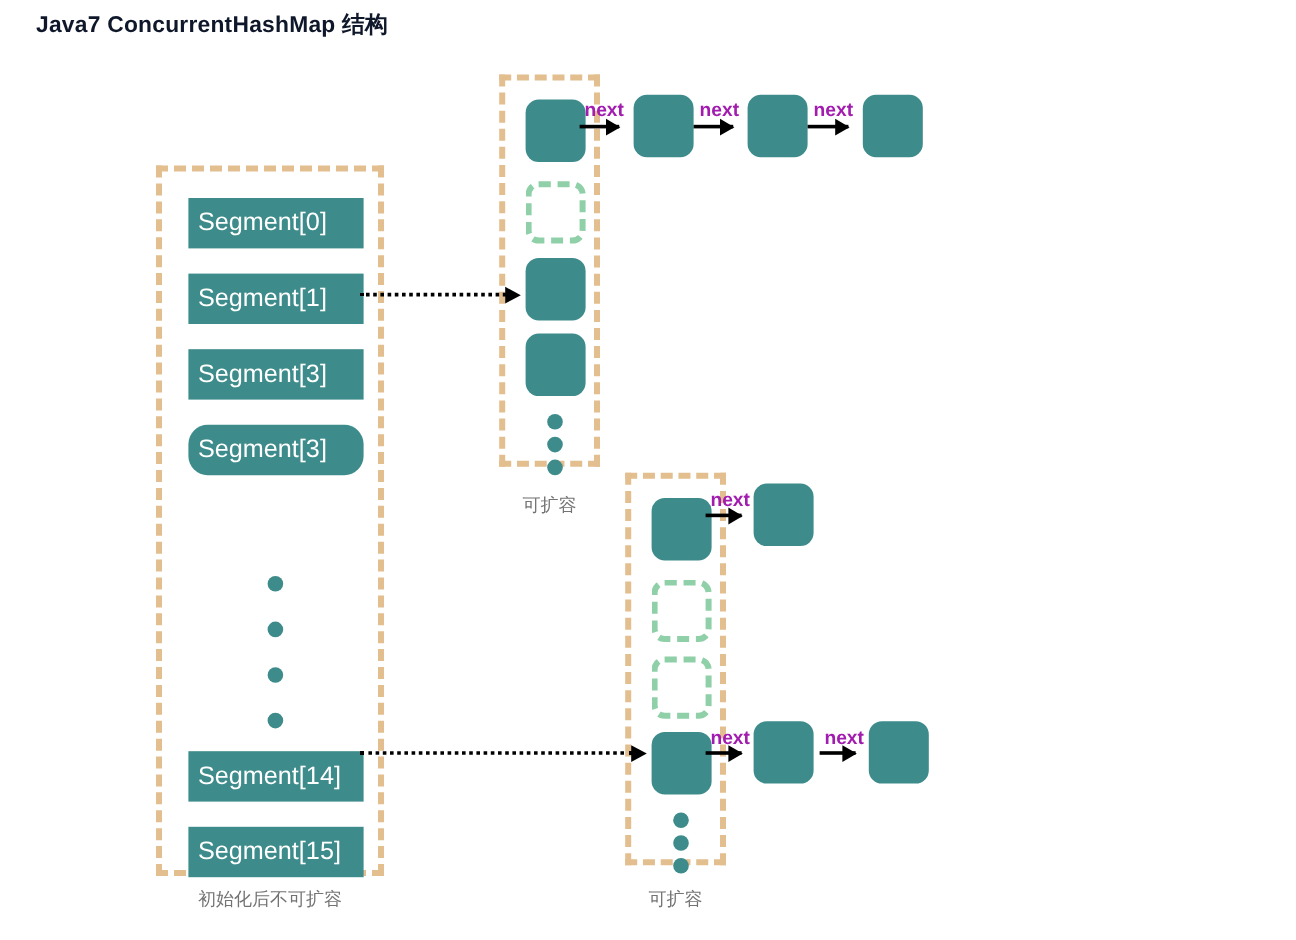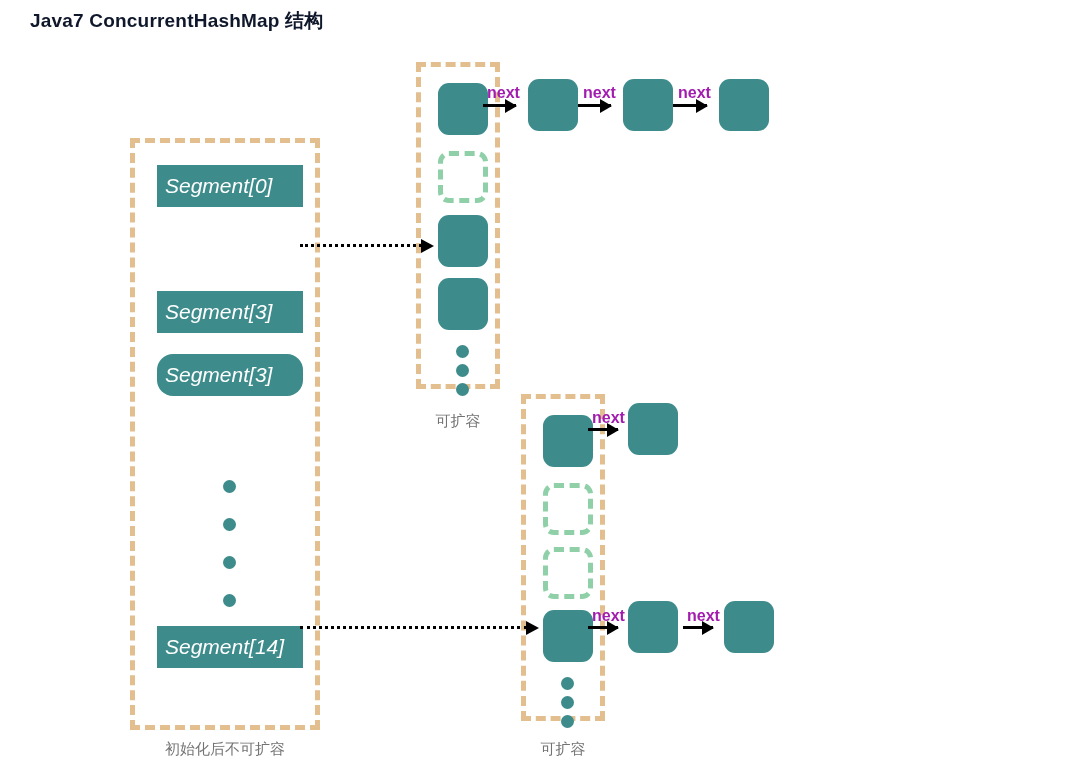--- a/index.html
+++ b/index.html
@@ -26,21 +26,20 @@
     letter-spacing: 0.2px;
     white-space: nowrap;
   }
 
   
   .dashed-tan {
     position: absolute;
     border: 5px dashed #e3be8e;
     box-sizing: border-box;
     background: transparent;
-    font-style: italic;
   }
 
   
   #segment-array {
     left: 130px;
     top: 138px;
     width: 190px;
     height: 592px;
   }
   .segment-box {
@@ -149,33 +148,35 @@
 </style>
 </head>
 <body>
 
 <div id="diagram-title">Java7 ConcurrentHashMap 结构</div>
 
 <div class="dashed-tan" id="segment-array">
 
   <div class="segment-box" style="top:22px;">Segment[0]</div>
 
+  <div class="segment-box" style="top:85px;">Segment[1]</div>
 
   <div class="segment-box" style="top:148px;">Segment[3]</div>
 
   <div class="segment-box" style="top:211px;border-radius:16px;">Segment[3]</div>
 
 
   <div class="seg-dot" style="top:337px;"></div>
   <div class="seg-dot" style="top:375px;"></div>
   <div class="seg-dot" style="top:413px;"></div>
   <div class="seg-dot" style="top:451px;"></div>
 
   <div class="segment-box" style="top:483px;">Segment[14]</div>
 
+  <div class="segment-box" style="top:546px;">Segment[15]</div>
 </div>
 
 <div class="caption" style="left:130px; top:740px; width:190px;">初始化后不可扩容</div>
 
 <div class="dashed-tan bucket-cluster" style="left:416px; top:62px; width:84px; height:327px;">
 
   <div class="node-box" style="left:17px; top:16px;"></div>
 
   <div class="node-empty" style="left:17px; top:84px;"></div>
 

